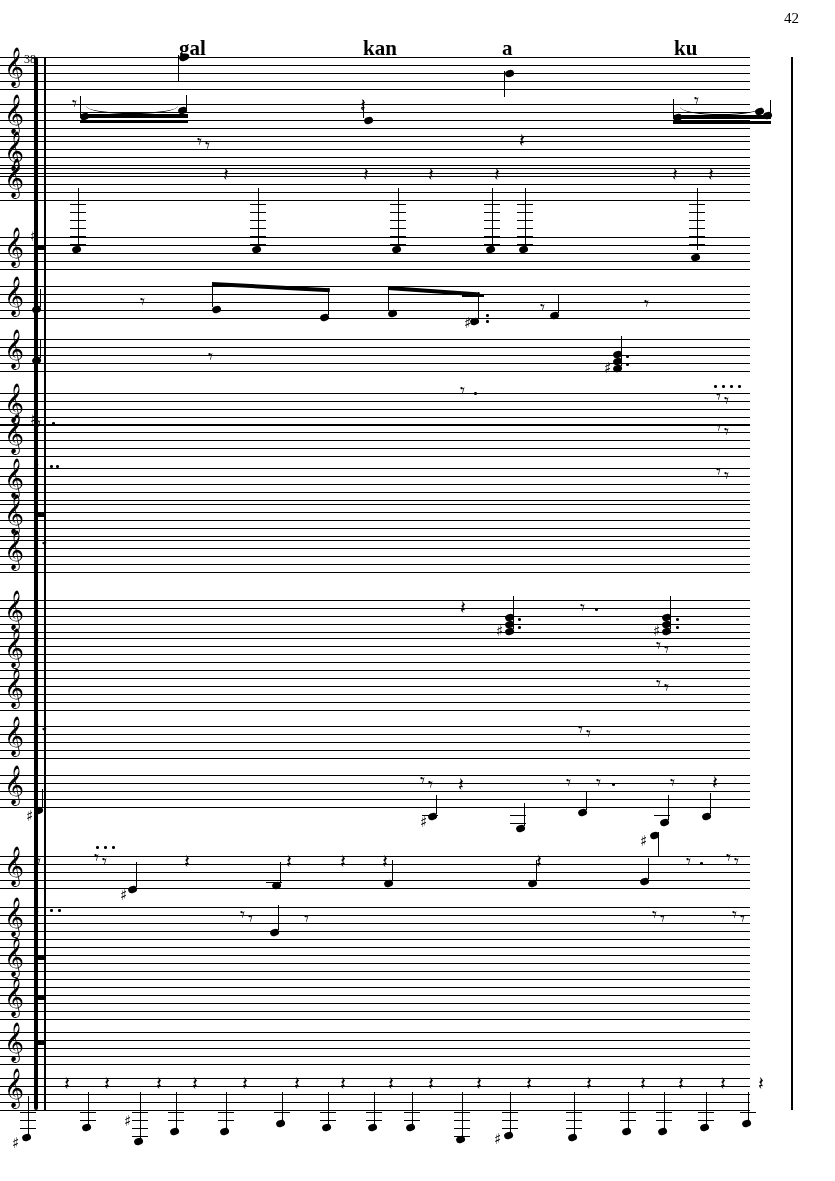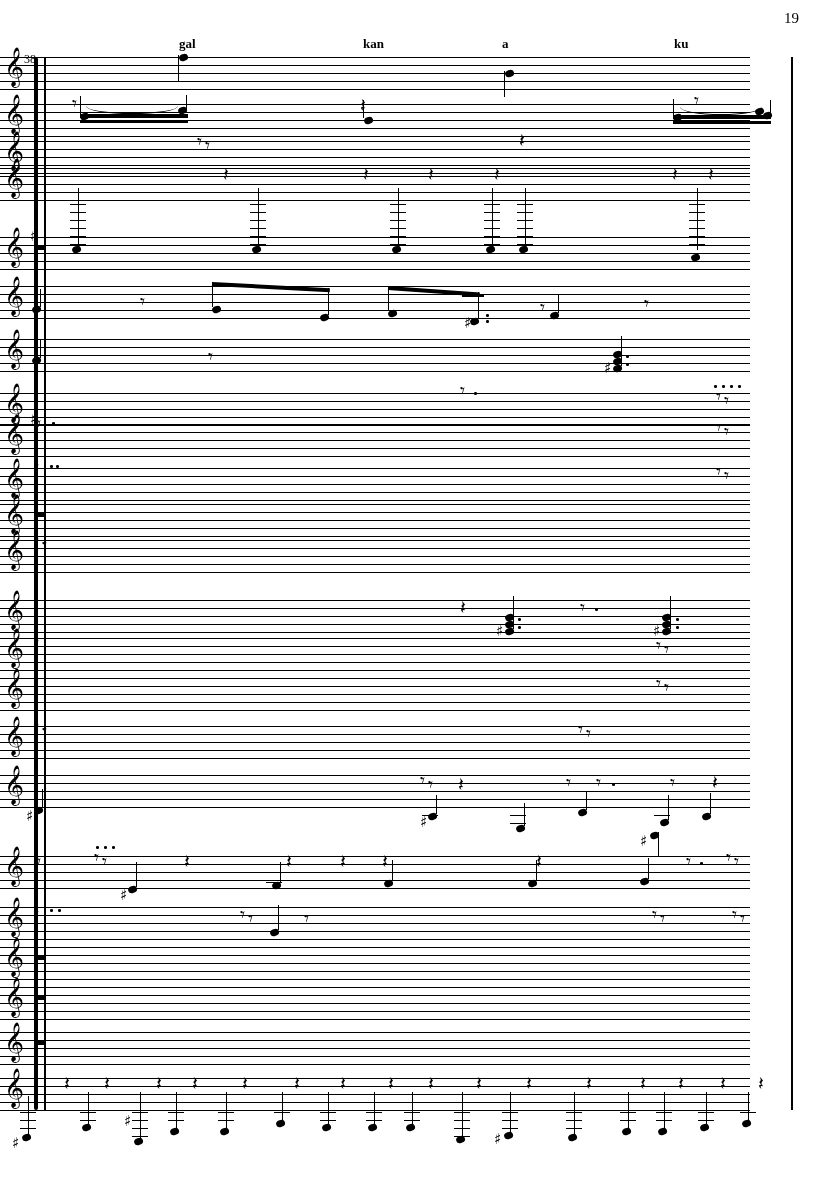--- a/index.html
+++ b/index.html
@@ -2,21 +2,21 @@
 <html><head>
 <meta charset="utf-8">
 <style>
   html,body{margin:0;padding:0;background:#ffffff;}
   body{width:835px;height:1181px;position:relative;font-family:"Liberation Serif",serif;color:#000;}
   #page{position:relative;width:835px;height:1181px;overflow:hidden;}
 
   .pagenum{position:absolute;right:36px;top:10px;font-size:15px;font-family:"Liberation Serif",serif;}
   .measnum{position:absolute;font-size:12px;font-family:"Liberation Serif",serif;}
 
-  .lyric{position:absolute;font-size:13px;font-family:"Liberation Serif",serif;font-weight:bold;}
+  .lyric{position:absolute;font-size:21px;font-family:"Liberation Serif",serif;font-weight:bold;}
   .staff{position:absolute;left:0;width:750px;height:32px;}
   .staff .ln{position:absolute;left:0;width:100%;height:1px;background:#000;}
   .staff .ln:nth-child(1){top:0px}
   .staff .ln:nth-child(2){top:8px}
   .staff .ln:nth-child(3){top:16px}
   .staff .ln:nth-child(4){top:24px}
   .staff .ln:nth-child(5){top:32px}
 
   
   .brace{position:absolute;left:32px;width:12px;background:#000;}
@@ -32,21 +32,21 @@
   .wholerest{position:absolute;width:12px;height:5px;background:#000;}
   .dot{position:absolute;width:2.5px;height:2.5px;border-radius:50%;background:#000;}
   .sharp{position:absolute;font-size:15px;line-height:15px;font-family:"DejaVu Sans",sans-serif;}
   .tie{position:absolute;border-bottom:1.4px solid #000;border-radius:0 0 50% 50%/0 0 100% 100%;height:7px;}
 </style>
 </head>
 <body>
 
 <div id="page">
 
-  <div class="pagenum">19</div>
+  <div class="pagenum">42</div>
   <div class="measnum" style="left:24px;top:52px">38</div>
 
   <div class="lyric" style="left:179px;top:36px">gal</div>
   <div class="lyric" style="left:363px;top:36px">kan</div>
   <div class="lyric" style="left:502px;top:36px">a</div>
   <div class="lyric" style="left:674px;top:36px">ku</div>
 
   <div class="brace" style="left:34px;top:57px;height:1053px;width:4px;border-radius:2px"></div>
   <div class="sysbar" style="left:44px;top:57px;height:1053px"></div>
   <div class="sysbar" style="left:791px;top:57px;height:1053px;width:1.5px"></div>

